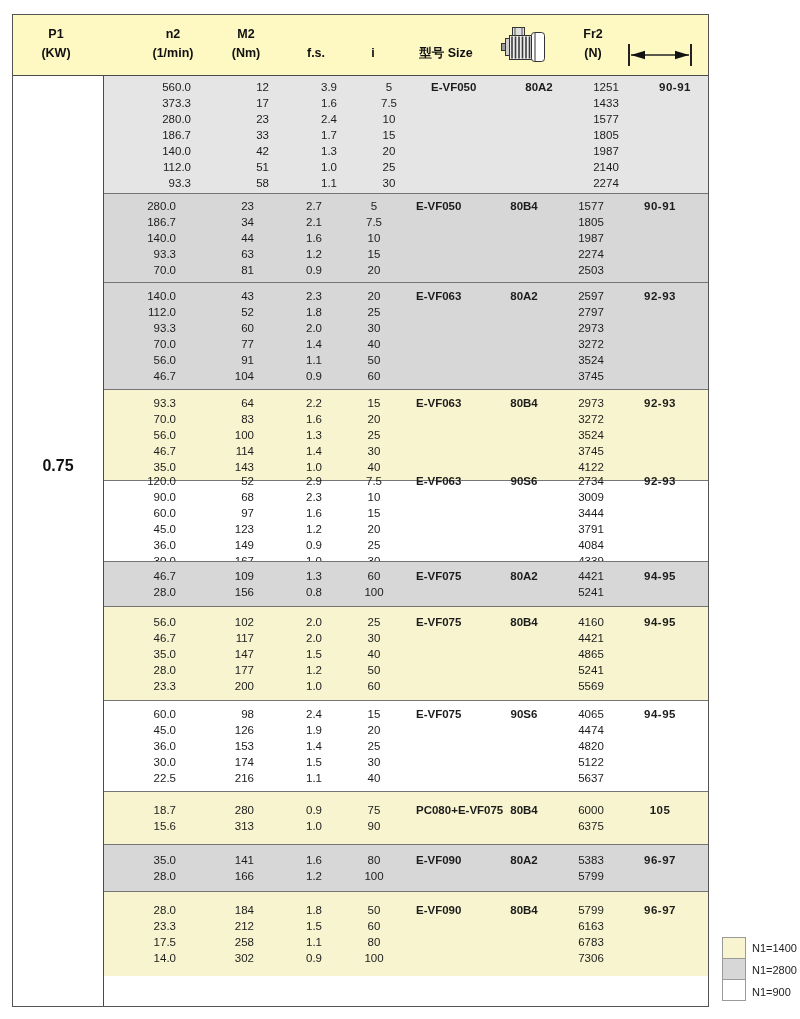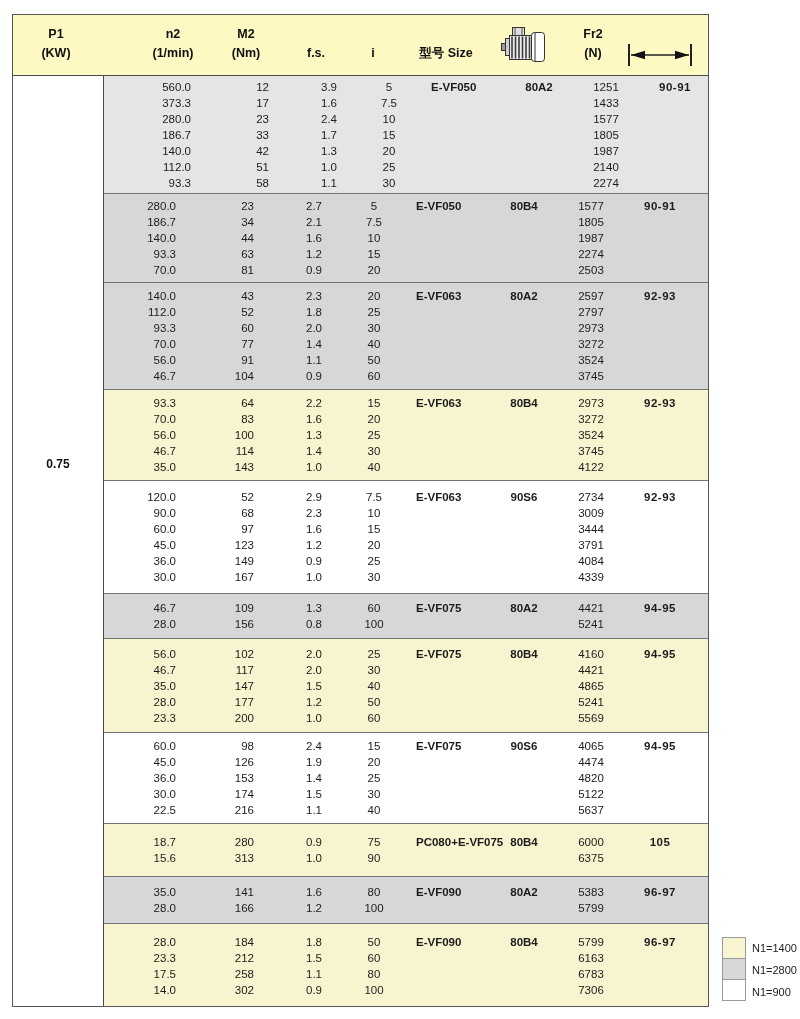--- a/index.html
+++ b/index.html
@@ -21,21 +21,21 @@
   .h-n2{left:115px;width:90px;}
   .h-m2{left:195px;width:76px;}
   .h-fs{left:271px;width:64px;}
   .h-i{left:328px;width:64px;}
   .h-size{left:386px;width:94px;}
   .h-fr2{left:548px;width:64px;}
   .motor-icon{position:absolute;left:488px;top:11px;}
   .span-icon{position:absolute;left:614px;top:29px;}
   
   .p1-col{position:absolute;top:61px;left:0;width:90px;bottom:0;border-right:1px solid #4a4a4a;background:#fff;}
-  .p1-value{position:absolute;top:381px;left:0;width:100%;text-align:center;font-weight:bold;font-size:12px;color:#111;}
+  .p1-value{position:absolute;top:381px;left:0;width:100%;text-align:center;font-weight:bold;font-size:16px;color:#111;}
   
   .data-col{position:absolute;top:61px;left:91px;right:0;bottom:0;overflow:hidden;}
   .group{position:relative;width:100%;display:flex;flex-direction:column;justify-content:center;box-sizing:border-box;}
   .group + .group{border-top:1px solid #757575;}
   .row{position:relative;height:16px;line-height:16px;font-size:11.5px;flex:0 0 16px;}
   .cell{position:absolute;top:0;white-space:nowrap;}
   .c-n2{left:0;width:72px;text-align:right;}
   .c-m2{left:80px;width:70px;text-align:right;}
   .c-fs{left:178px;width:64px;text-align:center;}
   .c-i{left:238px;width:64px;text-align:center;}
@@ -284,21 +284,21 @@
           <span class="cell c-fr2">3745</span>
         </div>
         <div class="row">
           <span class="cell c-n2">35.0</span>
           <span class="cell c-m2">143</span>
           <span class="cell c-fs">1.0</span>
           <span class="cell c-i">40</span>
           <span class="cell c-fr2">4122</span>
         </div>
       </div>
-      <div class="group" style="height: 113px; background: rgb(255, 255, 255);">
+      <div class="group" style="height: 81px; background: rgb(255, 255, 255);">
         <div class="row">
           <span class="cell c-n2">120.0</span>
           <span class="cell c-m2">52</span>
           <span class="cell c-fs">2.9</span>
           <span class="cell c-i">7.5</span>
           <span class="cell c-fr2">2734</span>
           <span class="cell c-model">E-VF063</span>
           <span class="cell c-frame">90S6</span>
           <span class="cell c-pages">92-93</span>
         </div>

